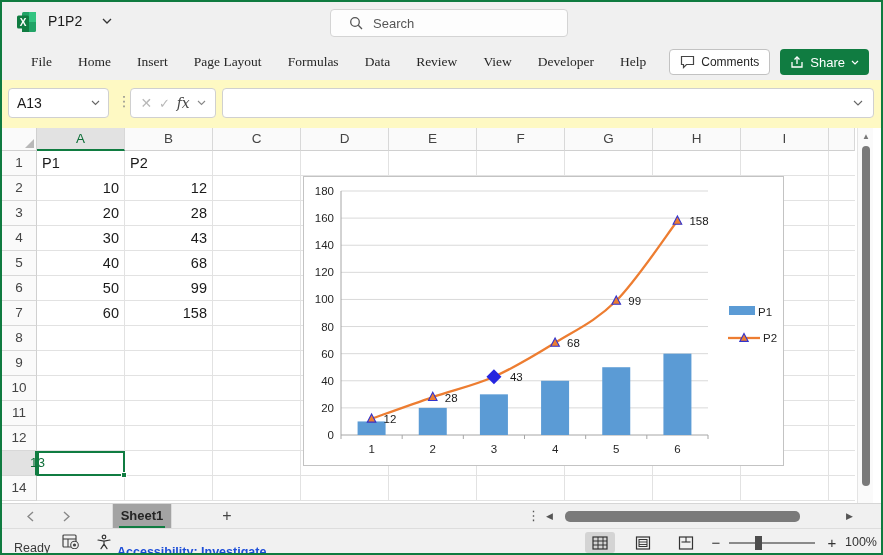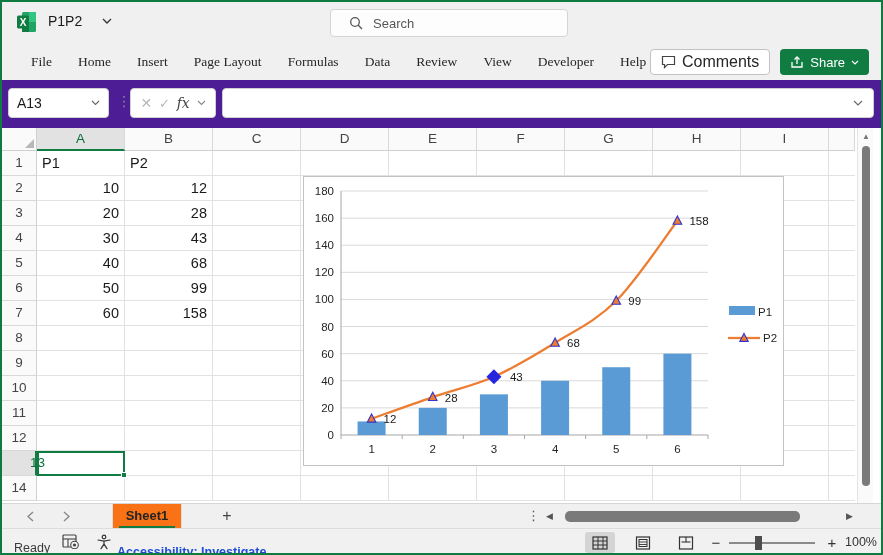--- a/index.html
+++ b/index.html
@@ -16,25 +16,25 @@
   .searchbox { position:absolute; left:330px; top:9px; width:238px; height:28px; background:#FDFDFD; border:1px solid #D4D4D4; border-radius:4px; display:flex; align-items:center; gap:10px; padding-left:18px; font-size:13px; color:#555; cursor:text; }
   .tb-right { position:absolute; right:6px; top:0; height:44px; display:flex; align-items:center; }
   .avatar { width:26px; height:26px; border-radius:50%; background:#217C3C; color:#fff; font-size:11px; font-weight:bold; display:flex; align-items:center; justify-content:center; margin-right:22px; cursor:pointer; }
   .tb-btn { width:46px; height:44px; display:flex; align-items:center; justify-content:center; color:#333; cursor:pointer; }
 
   
   .menubar { position:absolute; left:0; top:44px; width:883px; height:36px; background:#F0F0F0; display:flex; align-items:center; }
   .menu-tabs { display:flex; align-items:center; padding-left:18px; }
   .menu-item { font-size:13.5px; color:#262626; padding:6px 13px; cursor:pointer; white-space:nowrap;font-family:Liberation Serif, serif; }
   .menu-right { position:absolute; right:14px; top:5px; display:flex; gap:10px; align-items:center; }
-  .comments-btn { height:26px; padding:0 10px; background:#fff; border:1px solid #C2C2C2; border-radius:4px; display:flex; align-items:center; gap:6px; font-size:16px; color:#262626; cursor:pointer; }
+  .comments-btn { height:26px; padding:0 10px; background:#fff; border:1px solid #C2C2C2; border-radius:4px; display:flex; align-items:center; gap:6px; font-size:12px; color:#262626; cursor:pointer; }
   .share-btn { height:26px; padding:0 10px; background:#107C41; border-radius:4px; display:flex; align-items:center; gap:6px; font-size:13px; color:#fff; cursor:pointer; }
 
   
-  .formulabar { position:absolute; left:0; top:80px; width:883px; height:48px; background:#4c1d95; }
+  .formulabar { position:absolute; left:0; top:80px; width:883px; height:48px; background:#fef9c3; }
   .namebox { position:absolute; left:8px; top:8px; width:101px; height:30px; background:#fff; border:1px solid #D0D0D0; border-radius:4px; display:flex; align-items:center; font-size:14px; color:#1a1a1a; padding:0 8px; cursor:pointer; }
   .namebox .chev { margin-left:auto; }
   .fb-dots { position:absolute; left:117px; top:13px; color:#8a8a8a; font-size:14px; letter-spacing:0; }
   .fxgroup { position:absolute; left:130px; top:8px; width:86px; height:30px; background:#fff; border:1px solid #D0D0D0; border-radius:4px; display:flex; align-items:center; justify-content:space-around; padding:0 6px; }
   .fx-x { color:#B8B8B8; font-size:14px; cursor:default; }
   .fx-check { color:#B8B8B8; font-size:13px; cursor:default; }
   .fx-fx { font-family:"DejaVu Serif", serif; font-style:italic; font-size:14px; color:#444; cursor:pointer; }
   .fxinput { position:absolute; left:222px; top:8px; right:9px; height:30px; background:#fff; border:1px solid #D0D0D0; border-radius:4px; display:flex; align-items:center; padding:0 10px; font-size:13px; color:#1a1a1a; cursor:text; }
   .fxinput .chev { margin-left:auto; }
 
@@ -57,21 +57,21 @@
   .selbox { position:absolute; border:2px solid #107C41; background:transparent; cursor:cell; }
   .selbox .handle { position:absolute; right:-4px; bottom:-4px; width:6px; height:6px; background:#107C41; border:1px solid #fff; }
   .chartbox { position:absolute; left:301px; top:48px; width:481px; height:290px; background:#fff; border:1px solid #C3C3C3; cursor:move; }
   .vscroll { position:absolute; right:8px; top:0; width:16px; height:375px; background:#FAFAFA; border-left:1px solid #E4E4E4; }
   .vscroll .arrow { position:absolute; left:4px; color:#777; font-size:8px; }
   .vscroll .thumb { position:absolute; left:4px; width:8px; border-radius:4px; background:#7A7A7A; cursor:grab; }
 
   
   .tabbar { position:absolute; left:0; top:503px; width:883px; height:25px; background:#F0F0F0; border-top:1px solid #D6D6D6; }
   .tab-nav { position:absolute; top:2px; width:24px; height:20px; display:flex; align-items:center; justify-content:center; color:#888; cursor:pointer; }
-  .sheettab { position:absolute; left:112px; top:0; width:70px; height:25px; background:#f97316; border-left:1px solid #DCDCDC; border-right:1px solid #DCDCDC; font-size:13px; font-weight:600; color:#242424; text-align:center; line-height:24px; cursor:pointer; }
+  .sheettab { position:absolute; left:112px; top:0; width:60px; height:25px; background:#a3a3a3; border-left:1px solid #DCDCDC; border-right:1px solid #DCDCDC; font-size:13px; font-weight:600; color:#242424; text-align:center; line-height:24px; cursor:pointer; }
   .sheettab::after { content:""; position:absolute; left:6px; right:6px; bottom:0; height:3px; background:#107C41; }
   .addtab { position:absolute; left:215px; top:2px; width:24px; height:20px; color:#444; font-size:16px; text-align:center; line-height:19px; cursor:pointer; }
   .tab-dots { position:absolute; left:527px; top:4px; color:#555; font-size:13px; cursor:pointer; }
   .hscroll-left { position:absolute; left:546px; top:7px; color:#555; font-size:9px; cursor:pointer; }
   .hscroll-right { position:absolute; left:846px; top:7px; color:#555; font-size:9px; cursor:pointer; }
   .hscroll-thumb { position:absolute; left:565px; top:7px; width:235px; height:11px; border-radius:5px; background:#7A7A7A; cursor:grab; }
 
   
   .statusbar { position:absolute; left:0; top:528px; width:883px; height:27px; background:#F1F1F1; border-top:1px solid #DDDDDD; font-size:12.5px; color:#3a3a3a; }
   .sb-ready { position:absolute; left:14px; top:12px; cursor:default; }

